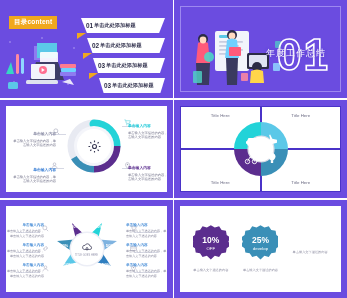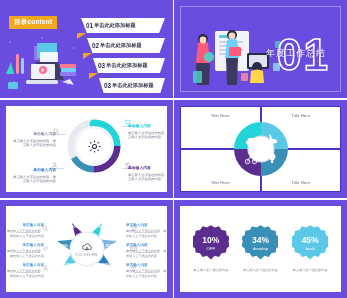--- a/index.html
+++ b/index.html
@@ -390,29 +390,25 @@
       <div class="badges">
         <div class="bitem">
           <div class="star" style="background:#5b2d8e;">
             <div class="pct">10%</div>
             <div class="sub">OFF</div>
           </div>
           <div class="bcap">单击输入文字描述的内容</div>
         </div>
         <div class="bitem">
           <div class="star" style="background:#3a8fb7;">
-            <div class="pct">34%</div>
+            <div class="pct">25%</div>
             <div class="sub">develop</div>
           </div>
           <div class="bcap">单击输入文字描述的内容</div>
         </div>
         <div class="bitem">
-          <div class="star" style="background:#5bc8e8;">
-            <div class="pct">45%</div>
-            <div class="sub">back</div>
-          </div>
           <div class="bcap">单击输入文字描述的内容</div>
         </div>
       </div>
     </div>
   </div>
 
 </div>
 
 </body></html>

